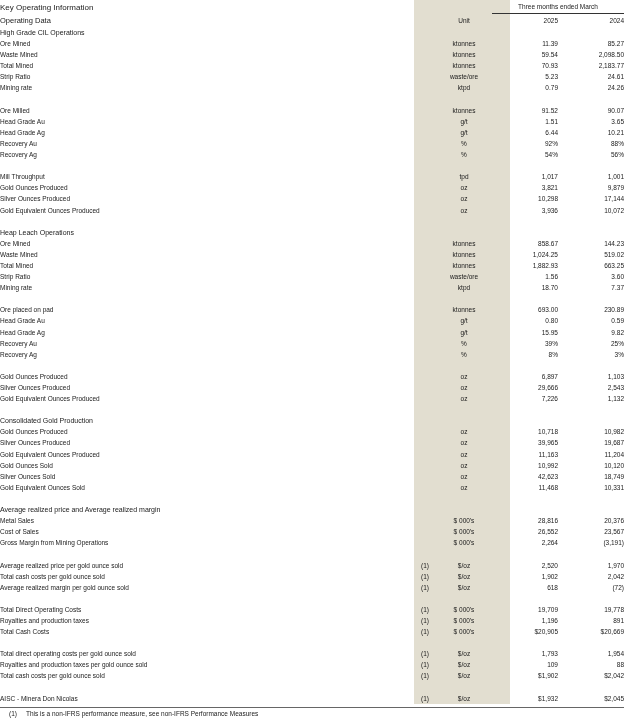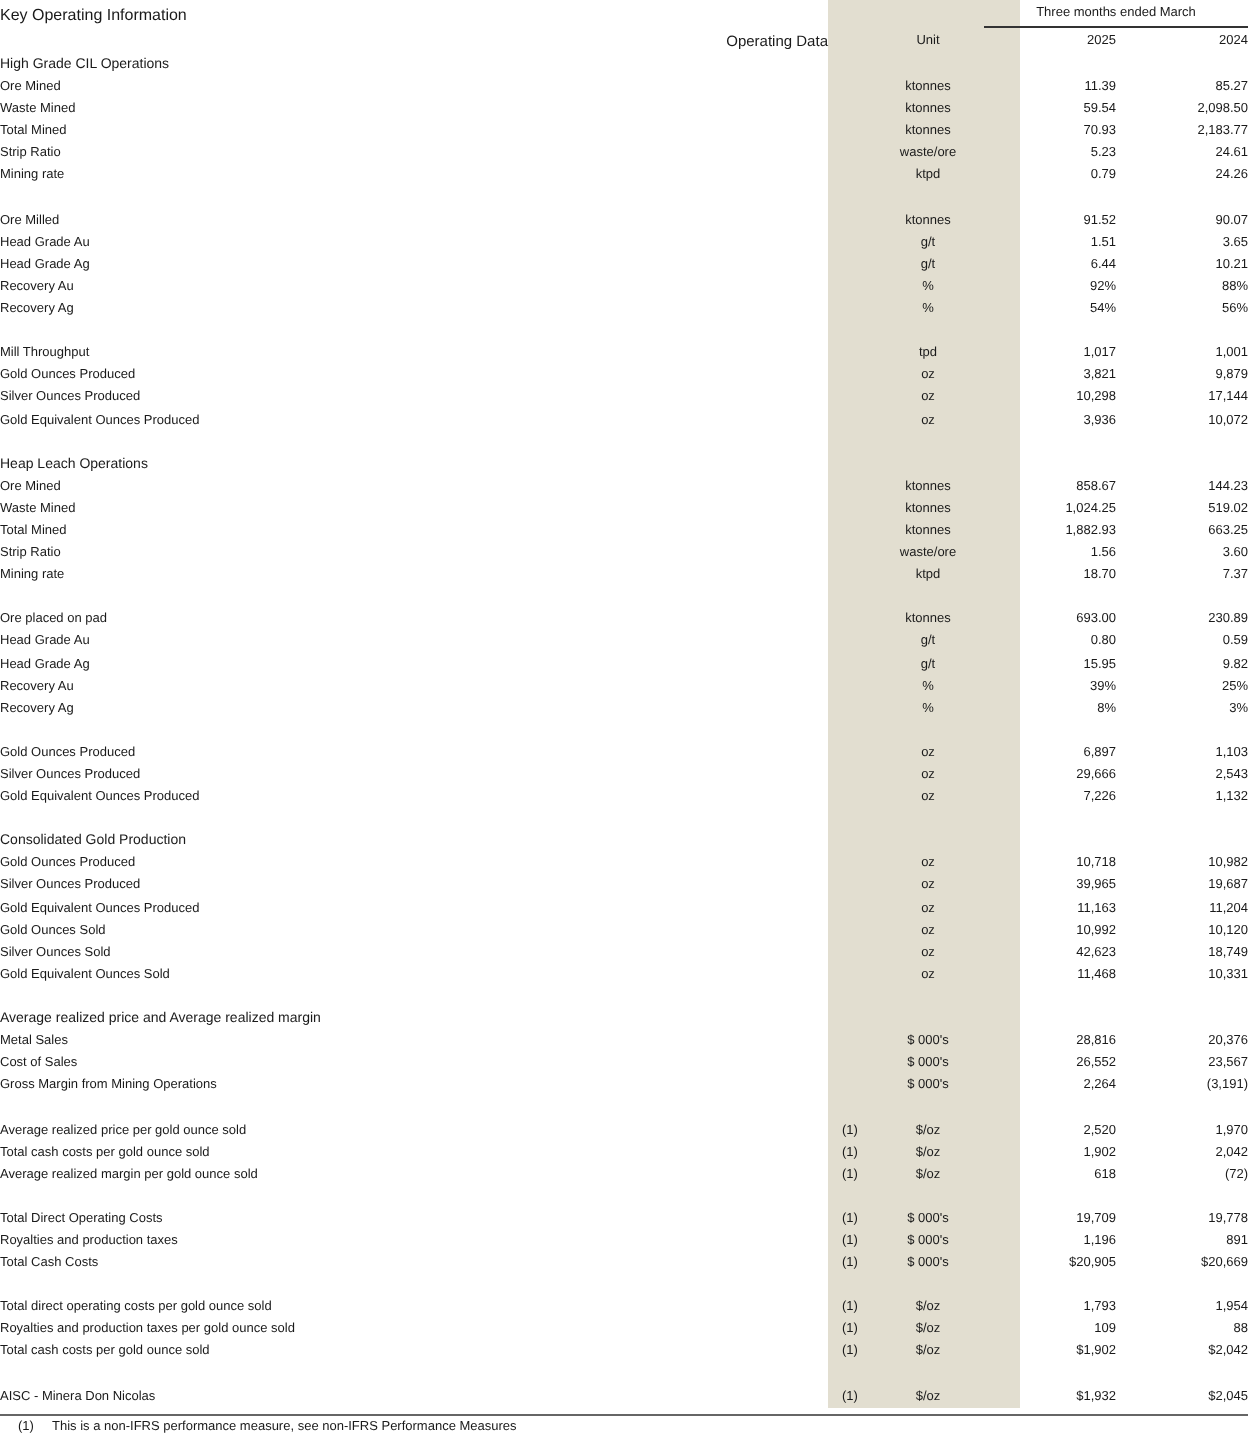--- a/index.html
+++ b/index.html
@@ -86,21 +86,21 @@
     font-weight: bold;
     font-size: 6.5px;
     text-align: right;
     padding-right: 16px;
   }
   .line-under-years {
     border-bottom: 0.7px solid #333;
   }
 
   .header-row-1 td { height: 13px; line-height: 13px; vertical-align: bottom; }
-  .header-row-2 td { height: 13px; line-height: 13px; vertical-align: bottom; text-align: right; }
+  .header-row-2 td { height: 13px; line-height: 13px; vertical-align: bottom; }
 
   
   .footnote-wrap {
     position: absolute;
     left: 0;
     top: 707px;
     width: 624px;
     border-top: 0.7px solid #666;
     box-sizing: border-box;
   }

